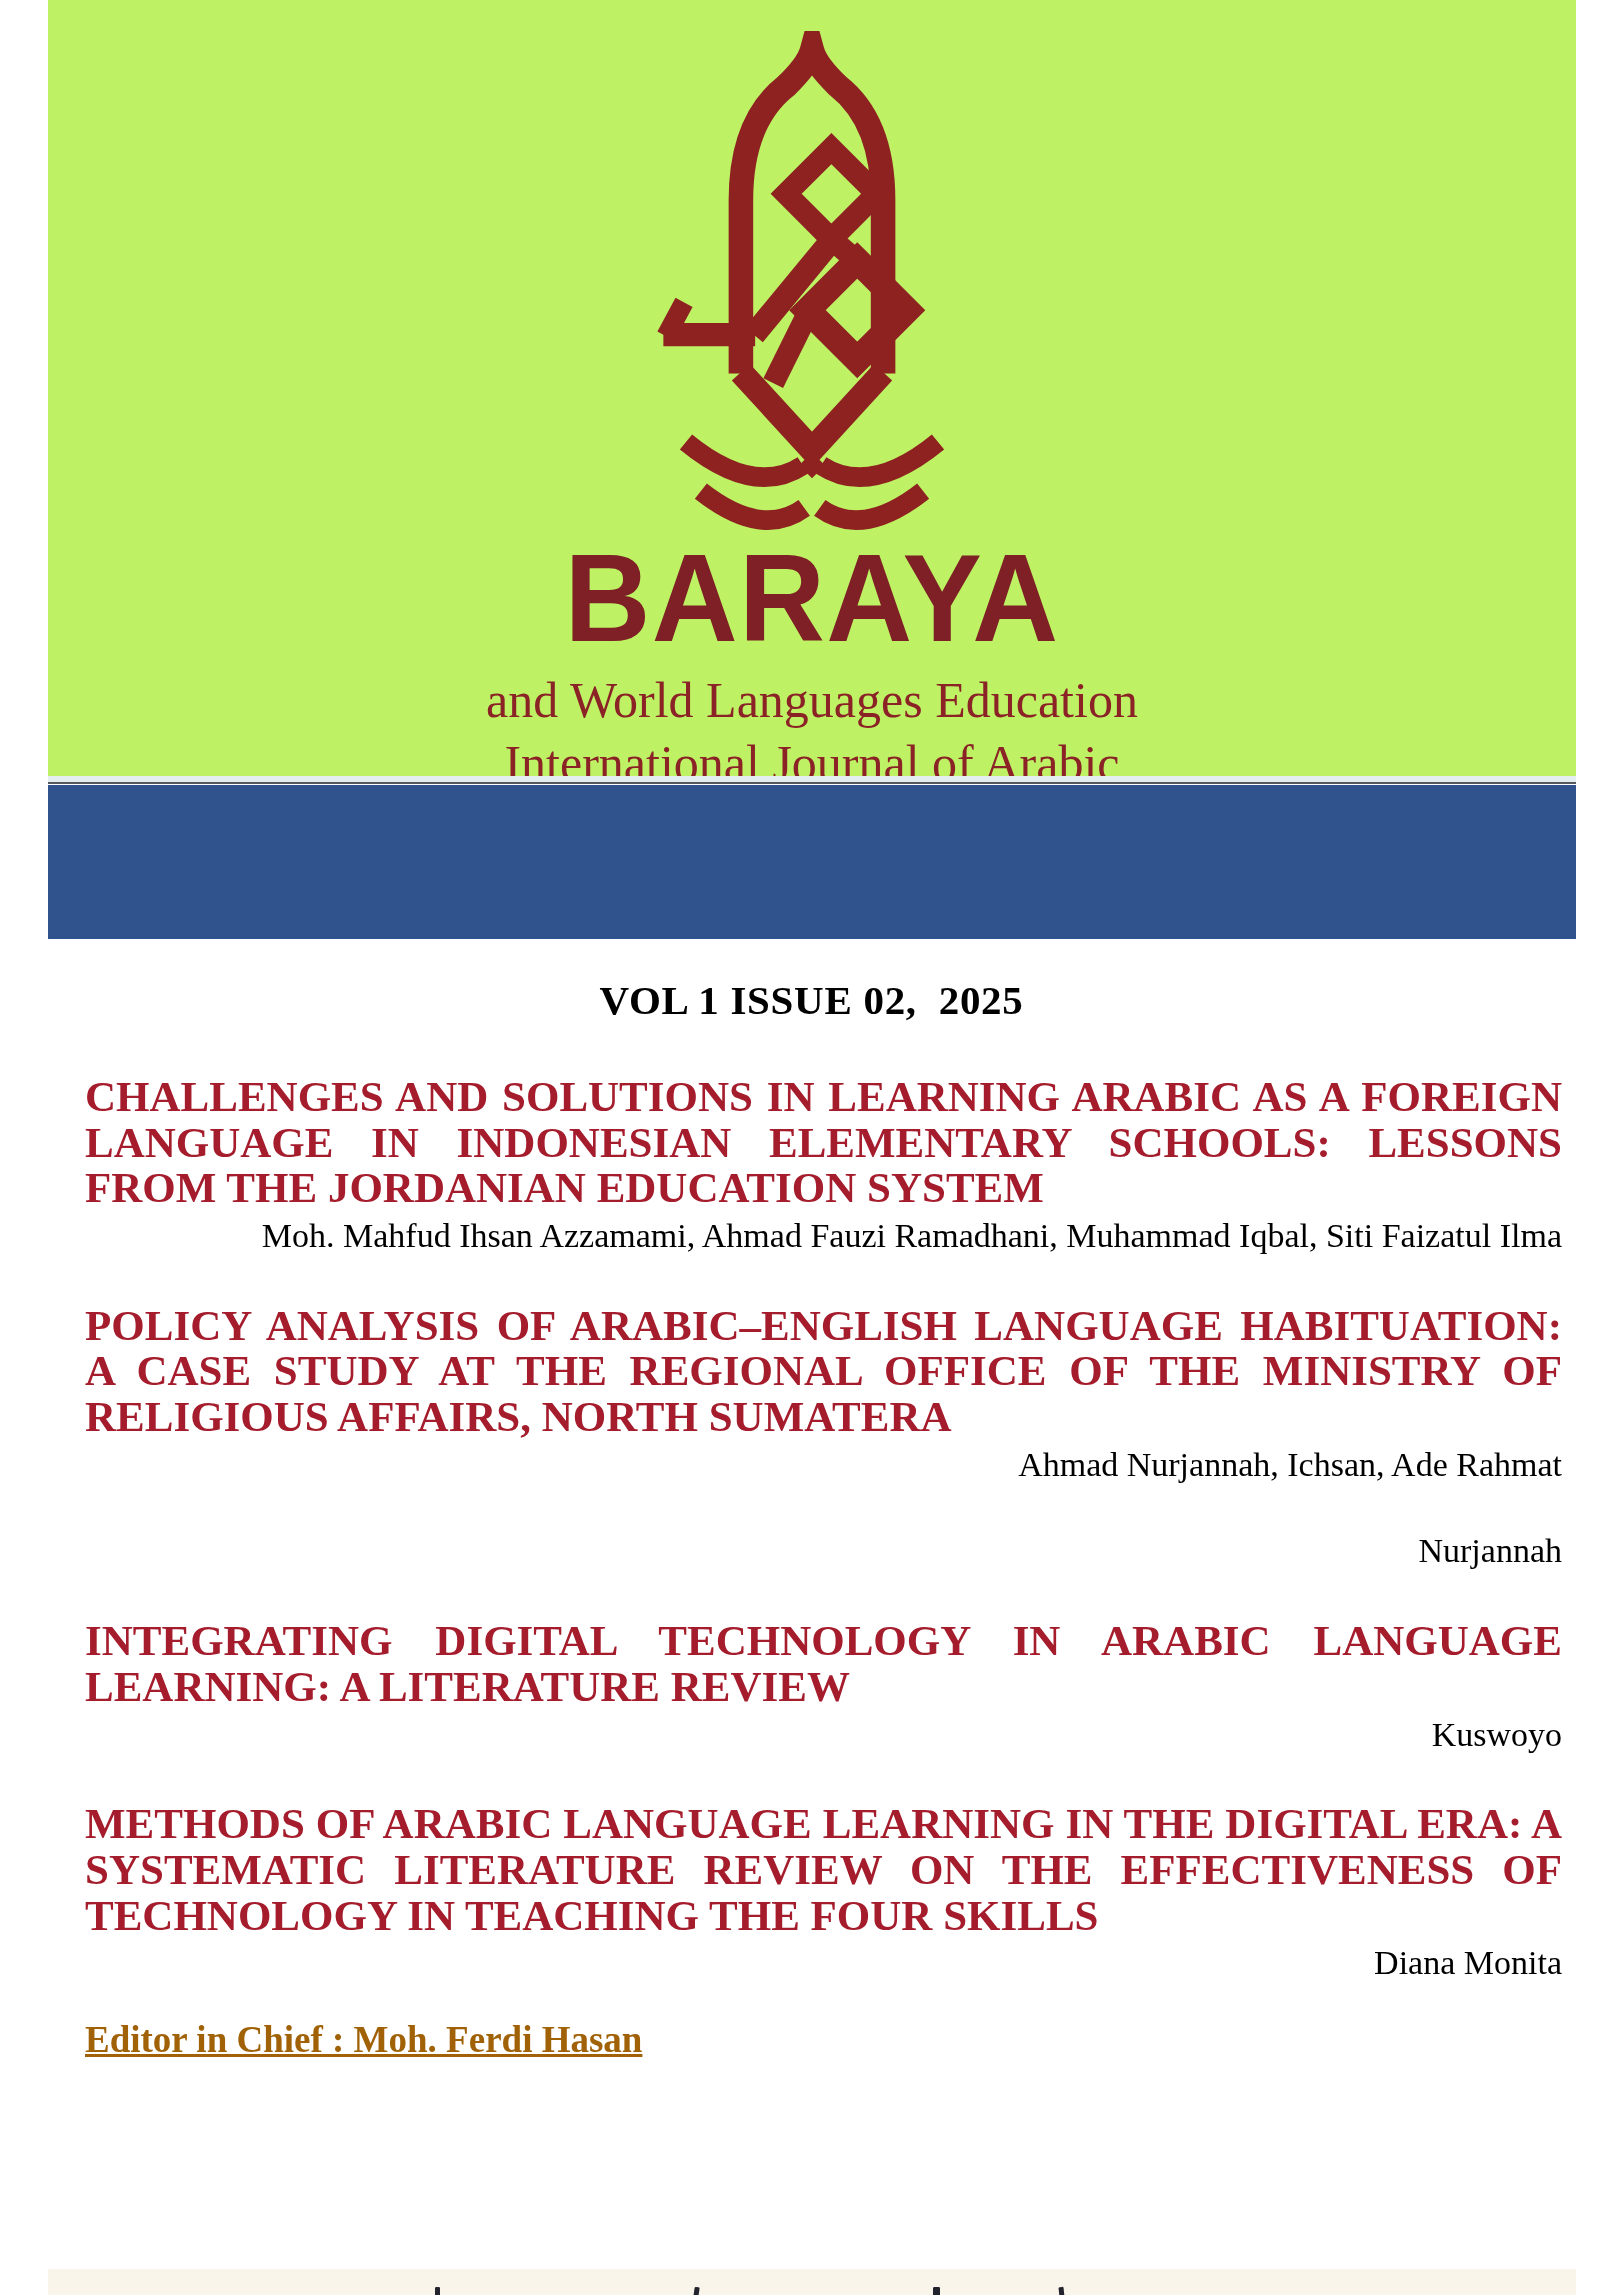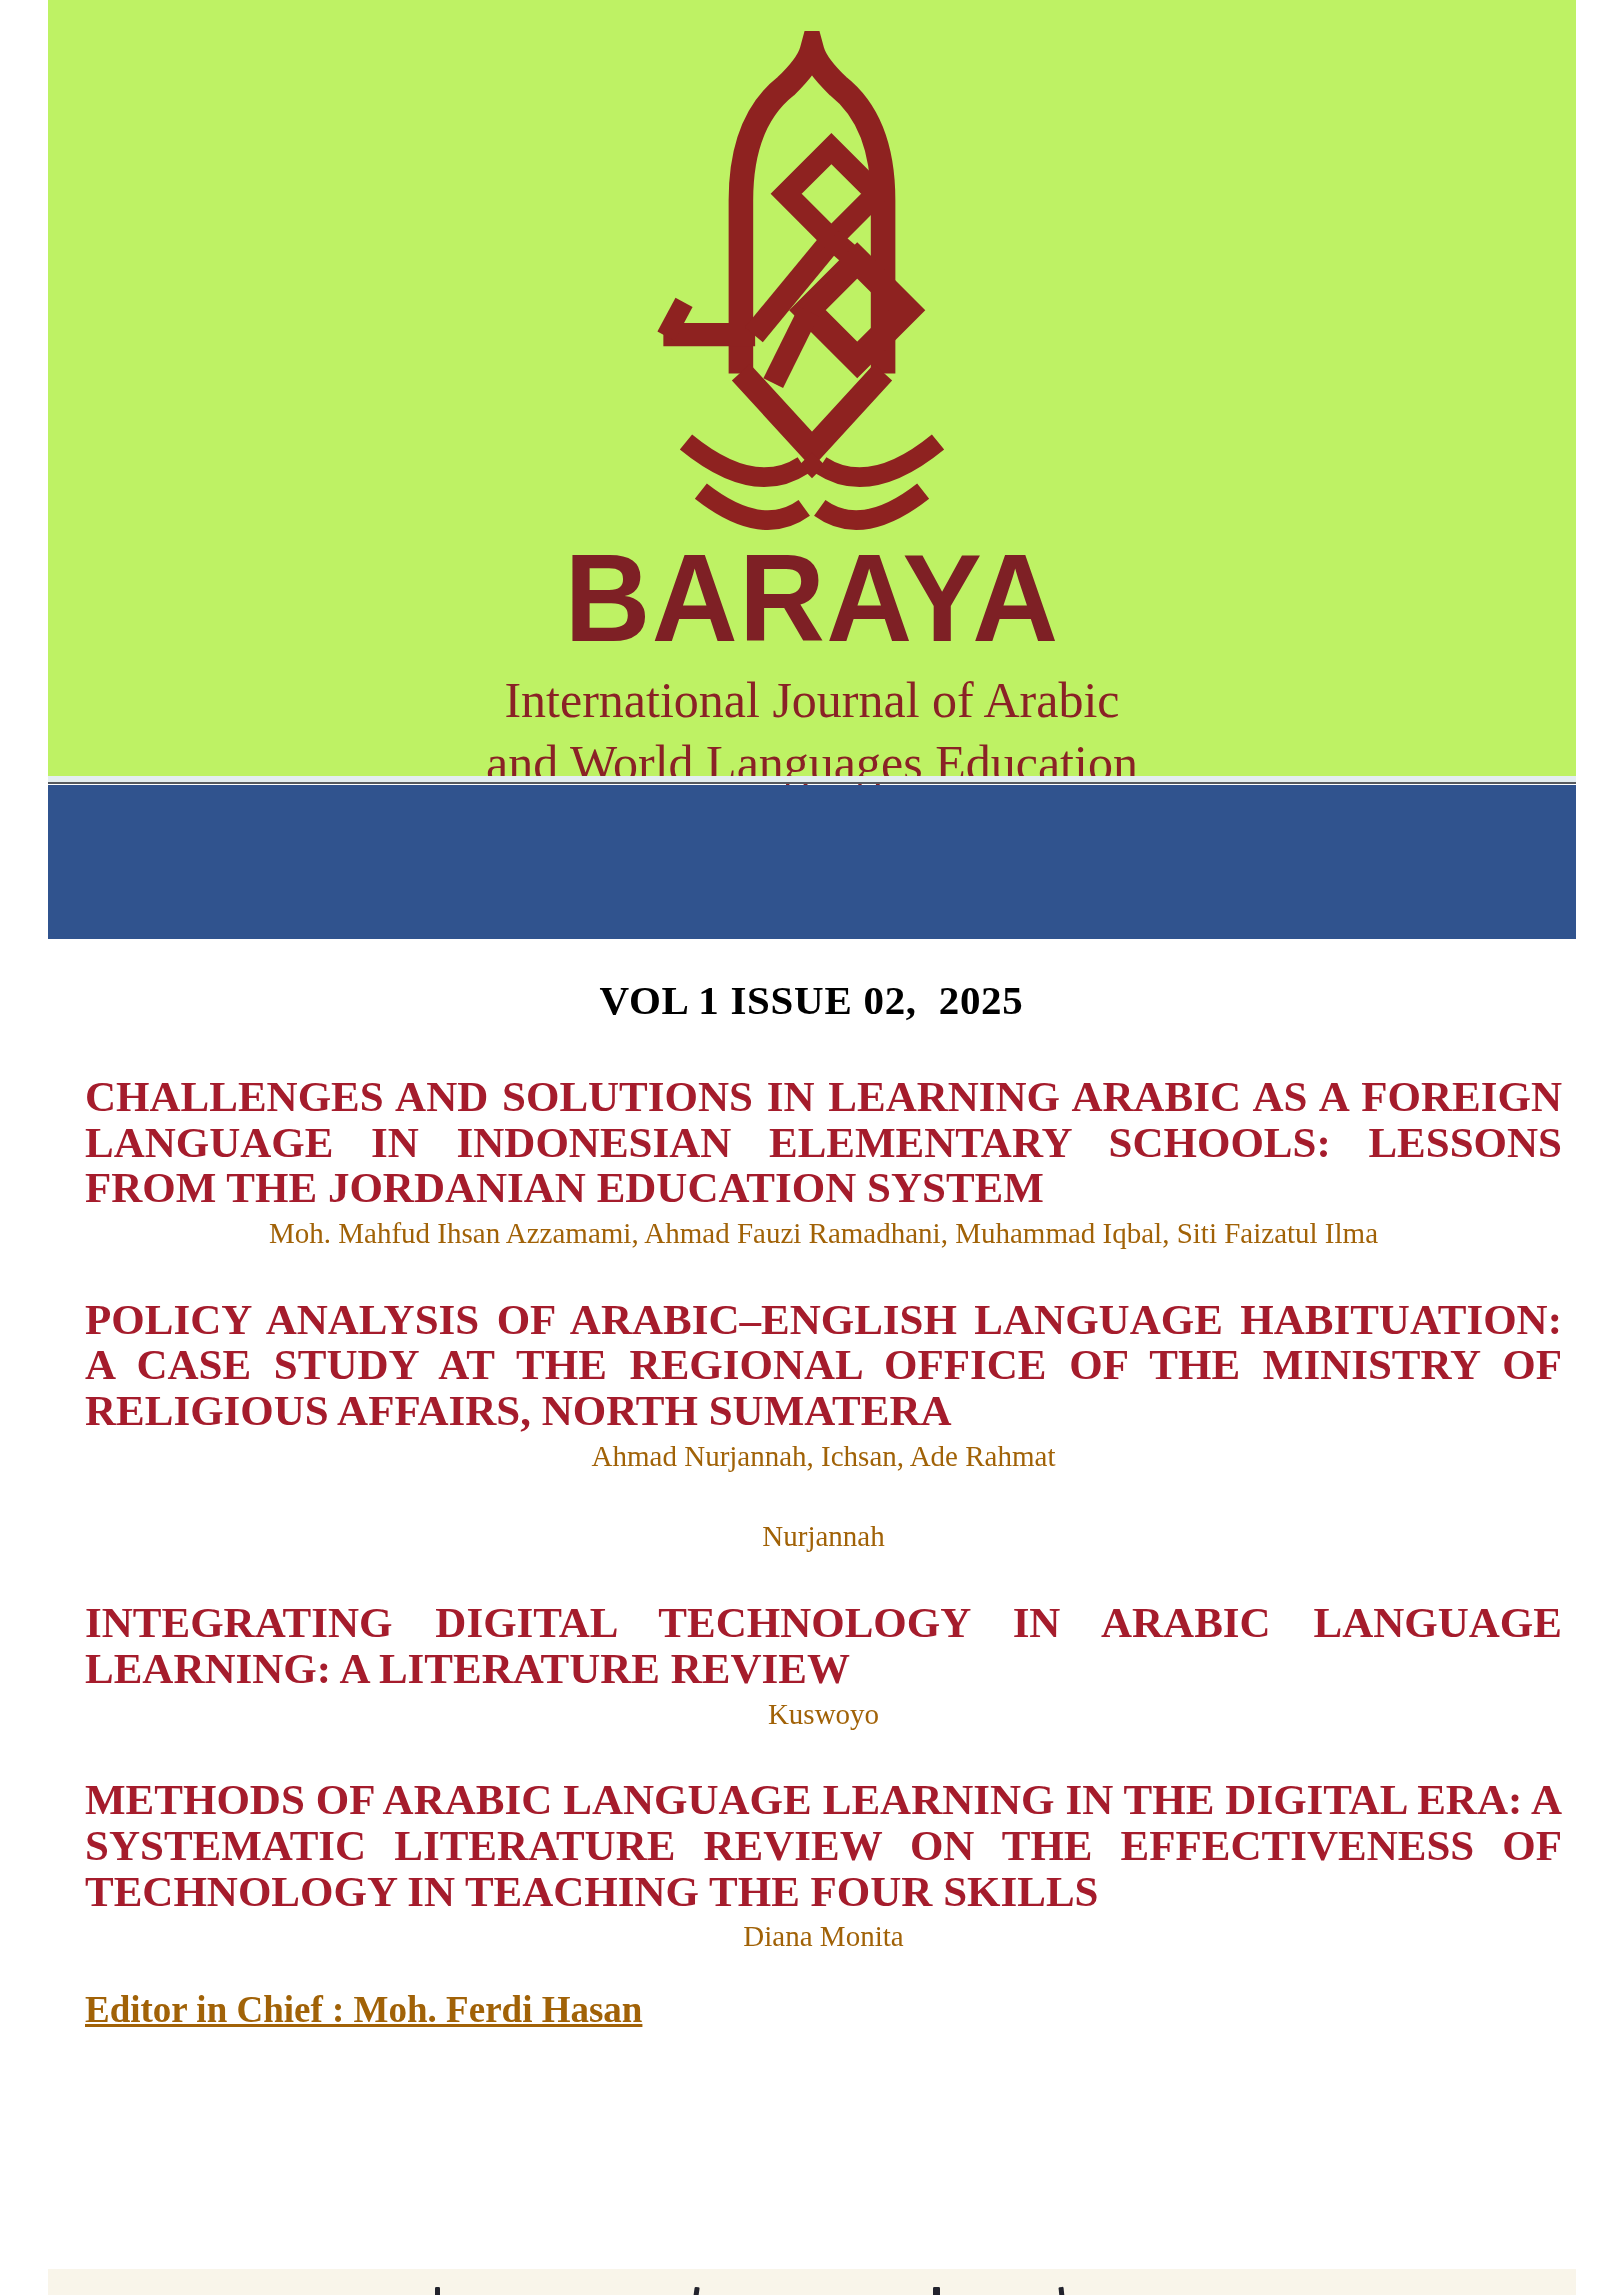--- a/index.html
+++ b/index.html
@@ -40,21 +40,21 @@
   .toc{
     position:absolute;left:73px;top:1074px;width:1477px;margin-left:12px;
   }
   .article{margin-top:46px;}
   .article:first-child{margin-top:0;}
   .article-title{
     color:#A51C2C;font-weight:bold;font-size:43px;line-height:1.06;
     text-align:justify;
   }
   .article-authors{
-    margin-top:5.2px;font-size:29px;line-height:1.2;color:#a16207;text-align:center;
+    margin-top:5.2px;font-size:34px;line-height:1.2;color:#000000;text-align:right;
   }
   .editor-line{
     margin-top:34px;text-align:left;font-weight:bold;font-size:37px;color:#a16207;text-decoration:underline;
   }
   
   .bottom-strip{
     position:absolute;left:48px;top:2269px;width:1528px;height:26px;
     background:#F9F5EA;overflow:hidden;
   }
   .speck{position:absolute;bottom:-2.6px;width:4.6px;height:10.5px;background:#23232d;border-radius:1.3px 1.3px 0 0;}
@@ -93,22 +93,22 @@
 
       <path d="M95,636 Q200,722 276,672" stroke-width="30"></path>
       <path d="M485,636 Q380,722 304,672" stroke-width="30"></path>
 
       <path d="M118,712 Q212,786 278,738" stroke-width="30"></path>
       <path d="M462,712 Q368,786 302,738" stroke-width="30"></path>
     </svg>
   </div>
   <div class="journal-name">BARAYA</div>
   <div class="journal-subtitle">
+    <div>and World Languages Education</div>
     <div>International Journal of Arabic</div>
-    <div>and World Languages Education</div>
   </div>
 </div>
 
 <div class="band-sep"></div>
 <div class="blue-band"></div>
 
 <div class="vol-heading">VOL 1 ISSUE 02,  2025</div>
 
 <div class="toc">
 

